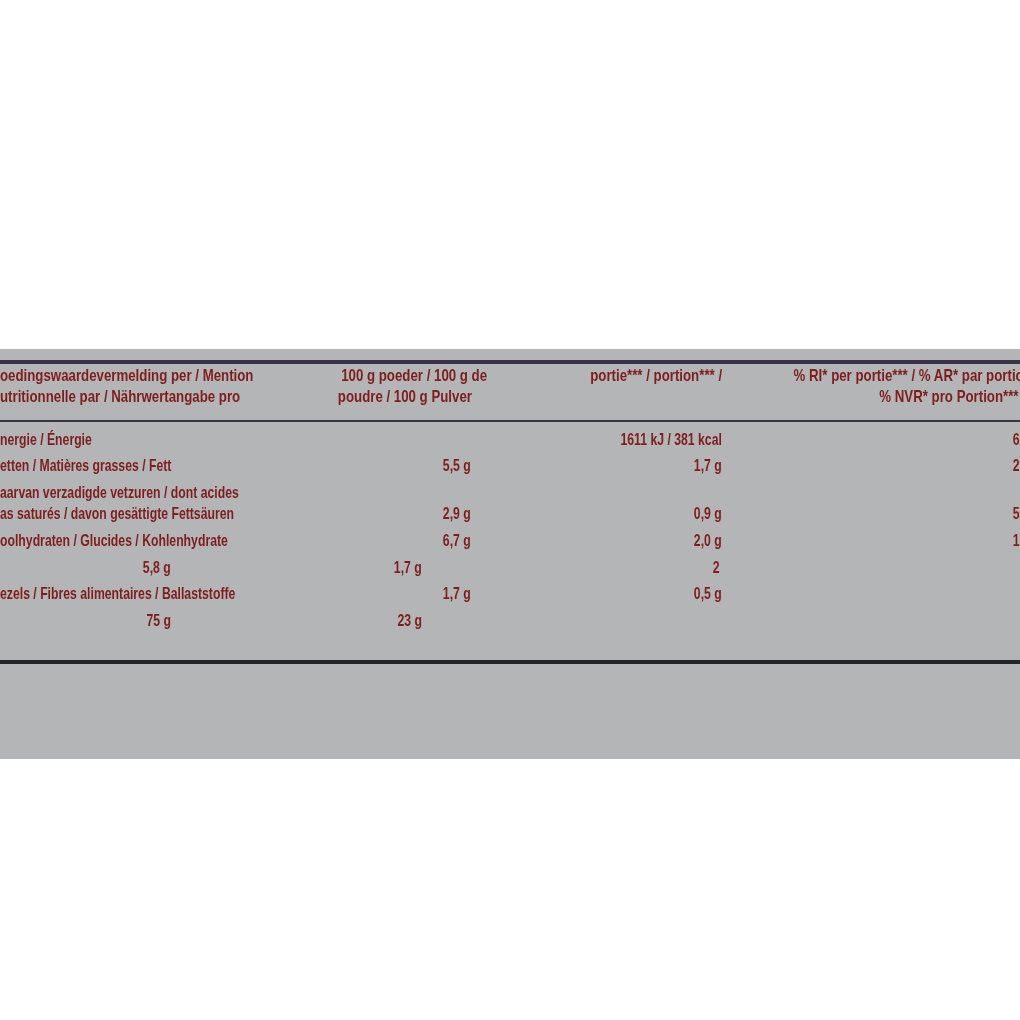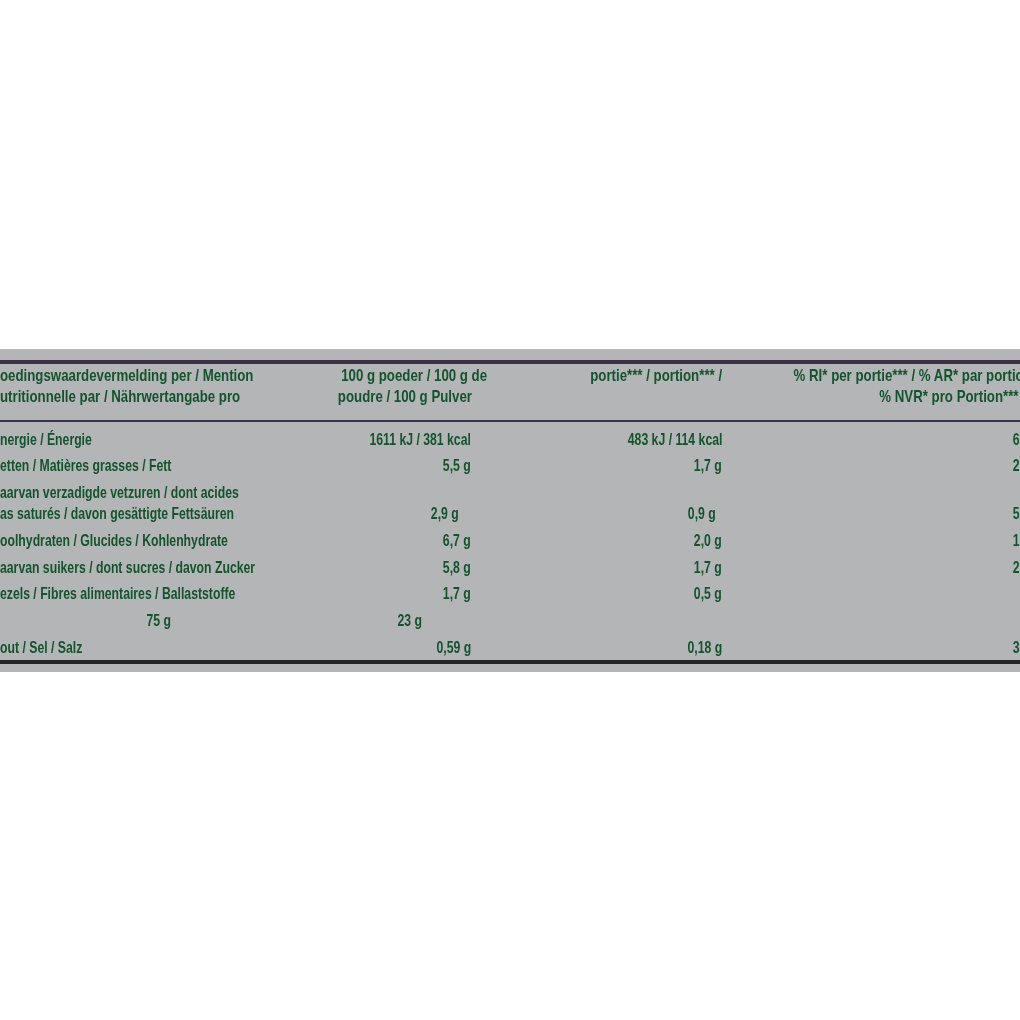--- a/index.html
+++ b/index.html
@@ -12,23 +12,23 @@
   .screen {
     position:relative;
     width:1020px; height:1020px;
     background:#ffffff;
     overflow:hidden;
   }
   
   .band {
     position:absolute;
     left:0; top:349px;
-    width:1020px; height:323px;
+    width:1020px; height:410px;
     background:#b3b5b7;
-    color:#14532d;
+    color:#7f1d1d;
   }
   .rule { position:absolute; left:0; right:0; }
   .rule-top    { top:11px;  height:4px; background:#3a3347; }
   .rule-header { top:71px;  height:2px; background:#3a3347; }
   .rule-bottom { top:311px; height:4px; background:#242329; }
 
   
   .tx { display:inline-block; white-space:nowrap; }
   .tx-l { transform:scaleX(0.72); transform-origin:0 50%; }
   .tx-r { transform:scaleX(0.72); transform-origin:100% 50%; }
@@ -45,21 +45,21 @@
   .c3 { width:251px; flex:0 0 251px; text-align:right; }
   .c4 { width:298px; flex:0 0 298px; text-align:right; padding-right:1px; }
 
   .rows {
     position:absolute; top:78px; left:0; width:100%;
     font-size:17px; font-weight:700;
     display:flex; flex-direction:column;
   }
   .row { display:flex; align-items:flex-end; height:26.7px; }
   .row > div { padding-bottom:4px; line-height:21px; }
-  .row.two-line { height:48px;gap:6px; }
+  .row.two-line { height:48px; }
   .label-line { line-height:21px; white-space:nowrap; }
 </style>
 </head>
 <body>
 
 <div class="screen">
   <div class="band">
 
     <div class="rule rule-top"></div>
 
@@ -81,21 +81,20 @@
       </div>
     </div>
 
     <div class="rule rule-header"></div>
 
     <div class="rows">
 
       <div class="row">
         <div class="c1"><span class="tx tx-l">nergie / Énergie</span></div>
         <div class="c2"><span class="tx tx-r">1611 kJ / 381 kcal</span></div>
-        <div class="c3"><span class="tx tx-r">483 kJ / 114 kcal</span></div>
         <div class="c4"><span class="tx tx-r">6</span></div>
       </div>
 
       <div class="row">
         <div class="c1"><span class="tx tx-l">etten / Matières grasses / Fett</span></div>
         <div class="c2"><span class="tx tx-r">5,5 g</span></div>
         <div class="c3"><span class="tx tx-r">1,7 g</span></div>
         <div class="c4"><span class="tx tx-r">2</span></div>
       </div>
 
@@ -110,42 +109,35 @@
       </div>
 
       <div class="row">
         <div class="c1"><span class="tx tx-l">oolhydraten / Glucides / Kohlenhydrate</span></div>
         <div class="c2"><span class="tx tx-r">6,7 g</span></div>
         <div class="c3"><span class="tx tx-r">2,0 g</span></div>
         <div class="c4"><span class="tx tx-r">1</span></div>
       </div>
 
       <div class="row">
-        <div class="c1"><span class="tx tx-l">aarvan suikers / dont sucres / davon Zucker</span></div>
         <div class="c2"><span class="tx tx-r">5,8 g</span></div>
         <div class="c3"><span class="tx tx-r">1,7 g</span></div>
         <div class="c4"><span class="tx tx-r">2</span></div>
       </div>
 
       <div class="row">
         <div class="c1"><span class="tx tx-l">ezels / Fibres alimentaires / Ballaststoffe</span></div>
         <div class="c2"><span class="tx tx-r">1,7 g</span></div>
         <div class="c3"><span class="tx tx-r">0,5 g</span></div>
         <div class="c4"><span class="tx tx-r"></span></div>
       </div>
 
       <div class="row">
         <div class="c2"><span class="tx tx-r">75 g</span></div>
         <div class="c3"><span class="tx tx-r">23 g</span></div>
       </div>
 
-      <div class="row">
-        <div class="c1"><span class="tx tx-l">out / Sel / Salz</span></div>
-        <div class="c2"><span class="tx tx-r">0,59 g</span></div>
-        <div class="c3"><span class="tx tx-r">0,18 g</span></div>
-        <div class="c4"><span class="tx tx-r">3</span></div>
-      </div>
 
     </div>
 
     <div class="rule rule-bottom"></div>
   </div>
 </div>
 
 </body></html>

